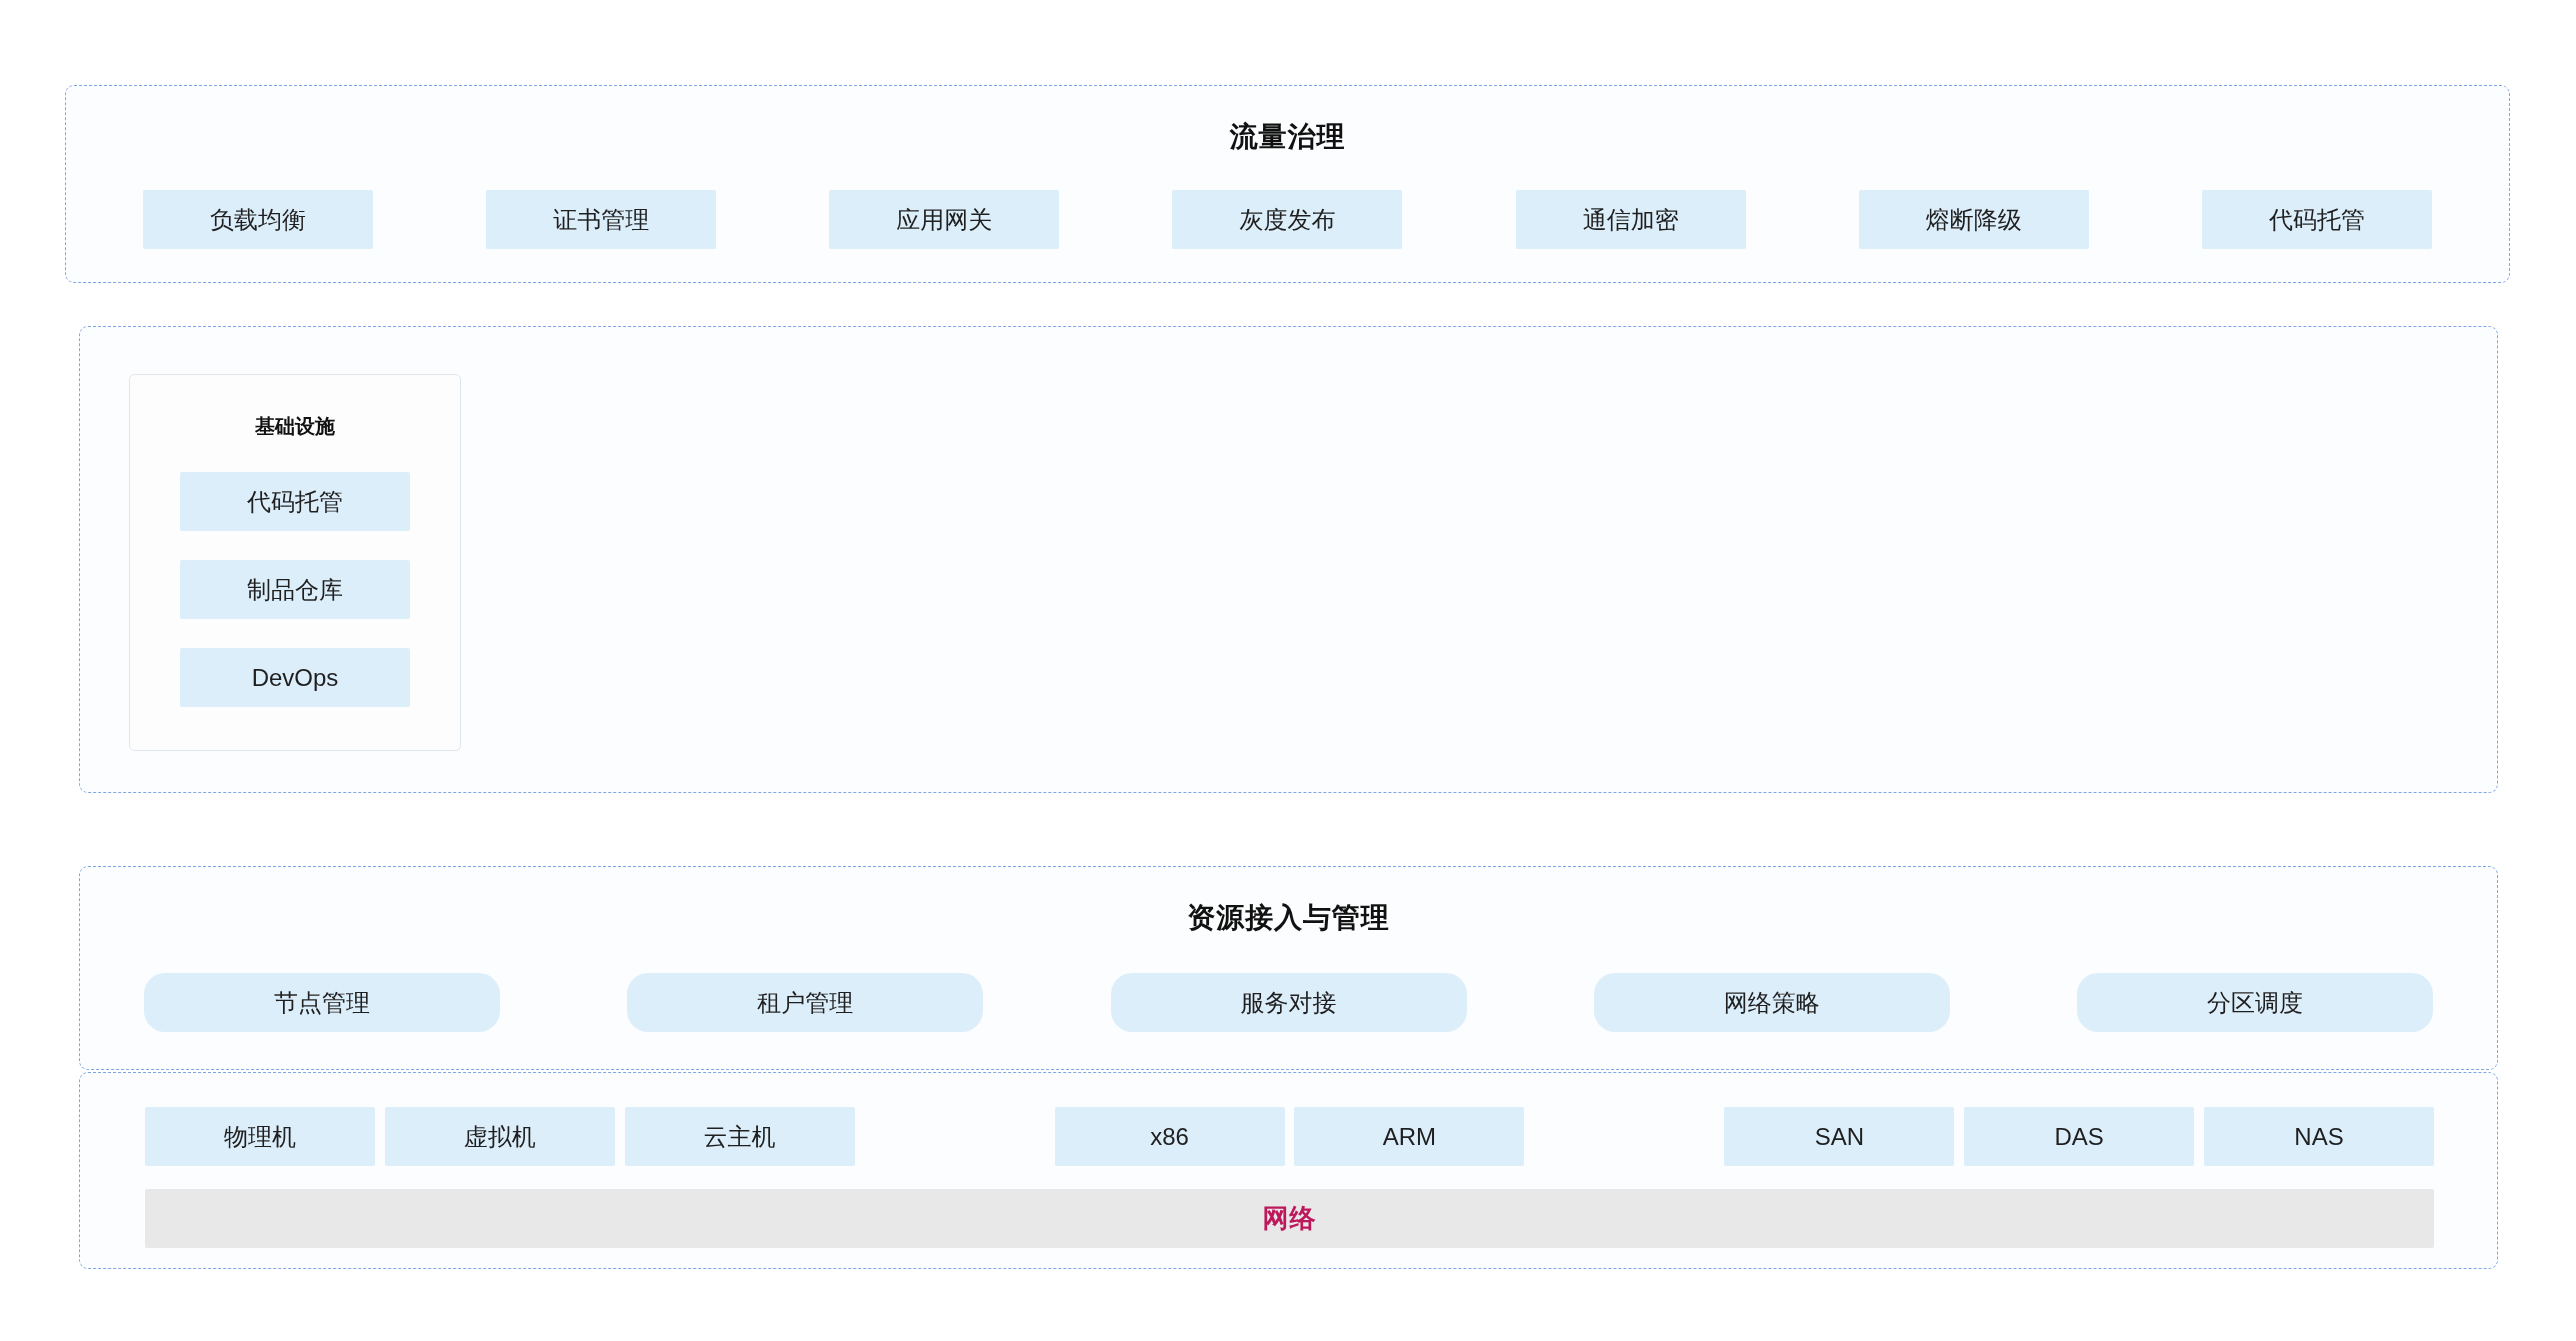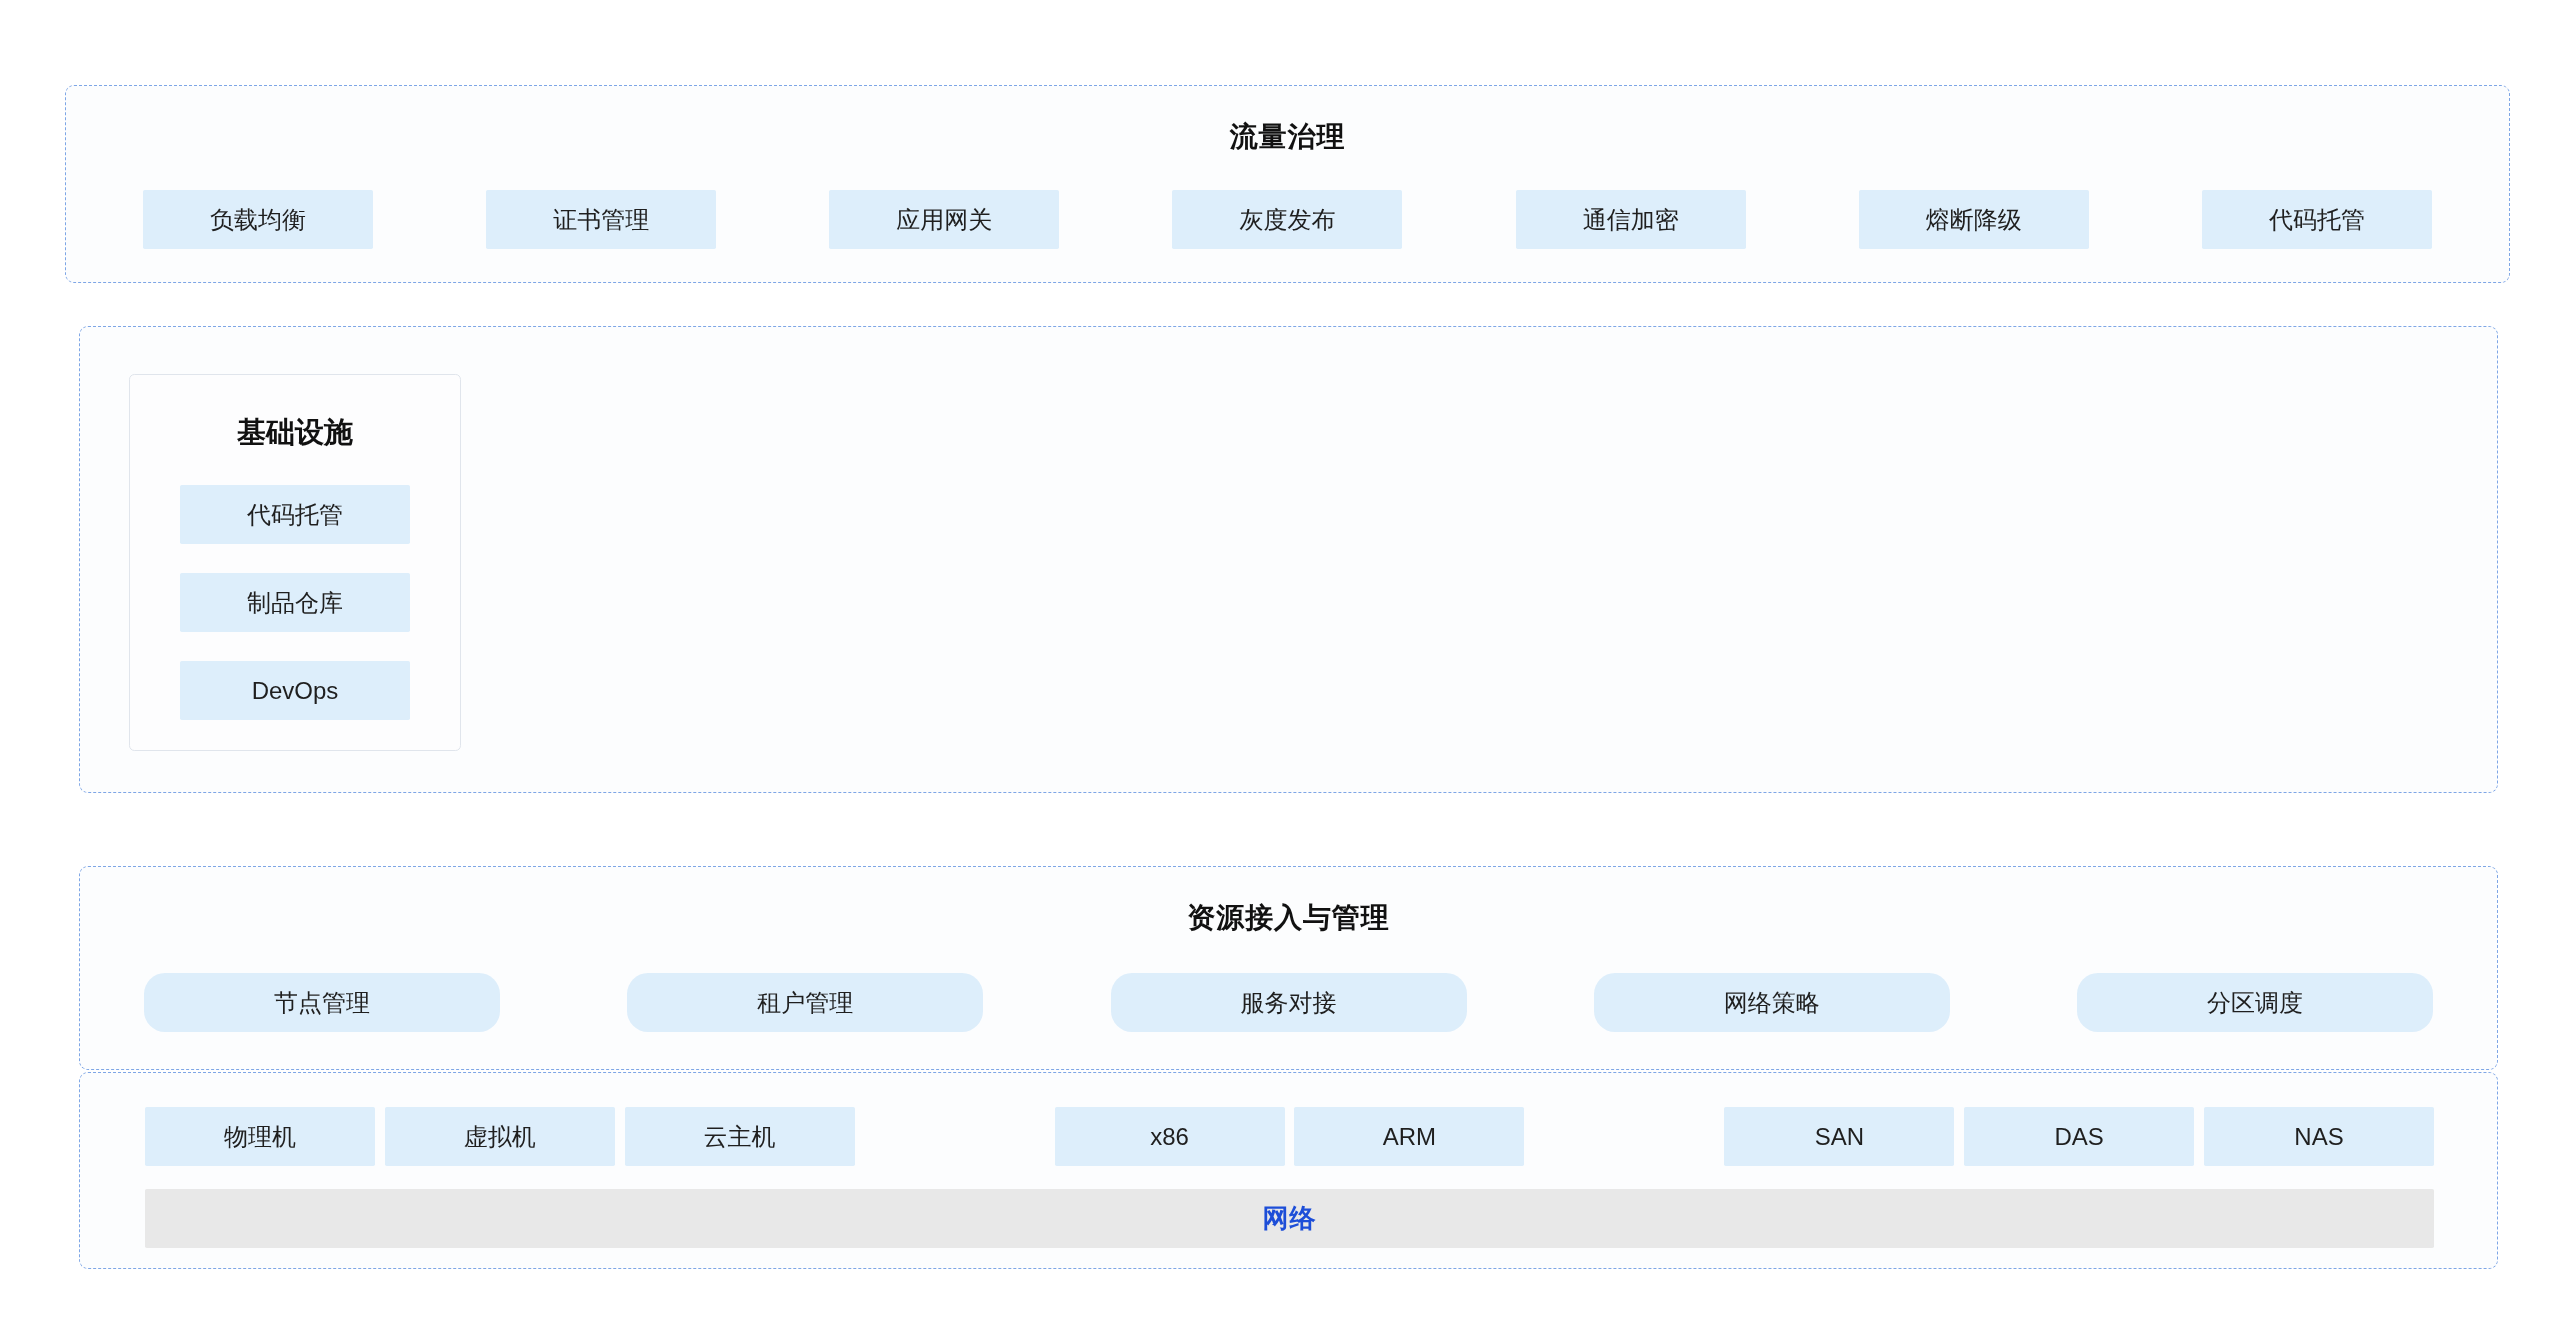--- a/index.html
+++ b/index.html
@@ -64,21 +64,21 @@
     border: 1.8px solid var(--panel-border, #e0e5ec);
     border-radius: 5.4px;
     background: #fdfdfe;
     height: 377px;
   }
   .panel-infra { width: 332px; }
   .panel-ops   { width: 693px; }
   .panel-app   { width: 1221px; }
   .panel-title {
     text-align: center;
-    font-size: 29px;
+    font-size: 20px;
     font-weight: 700;
     margin-top: 38px;
     color: #111111;
   }
   .stack {
     display: flex;
     flex-direction: column;
     align-items: center;
     gap: 29px;
     margin-top: 32px;
@@ -121,21 +121,21 @@
 
   .network-bar {
     margin: 23px 63px 0 65px;
     height: 59px;
     background: var(--network-bg, #e8e8e8);
     display: flex;
     align-items: center;
     justify-content: center;
     font-weight: 700;
     font-size: 26px;
-    color: #1d4ed8;
+    color: #be185d;
     border-radius: 1.8px;
     letter-spacing: 0.9px;
   }
 </style>
 </head>
 <body>
 
 <section class="dashed layer-traffic">
   <h2 class="layer-title">流量治理</h2>
   <div class="traffic-row">

